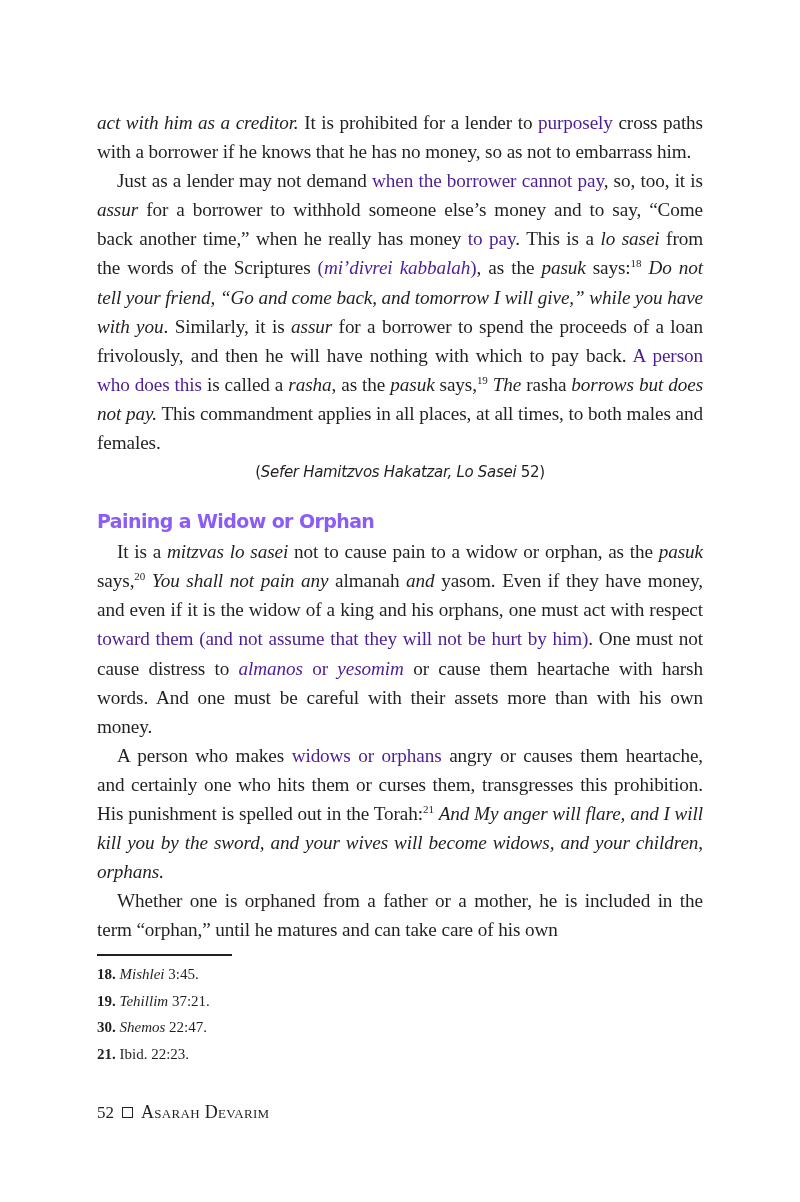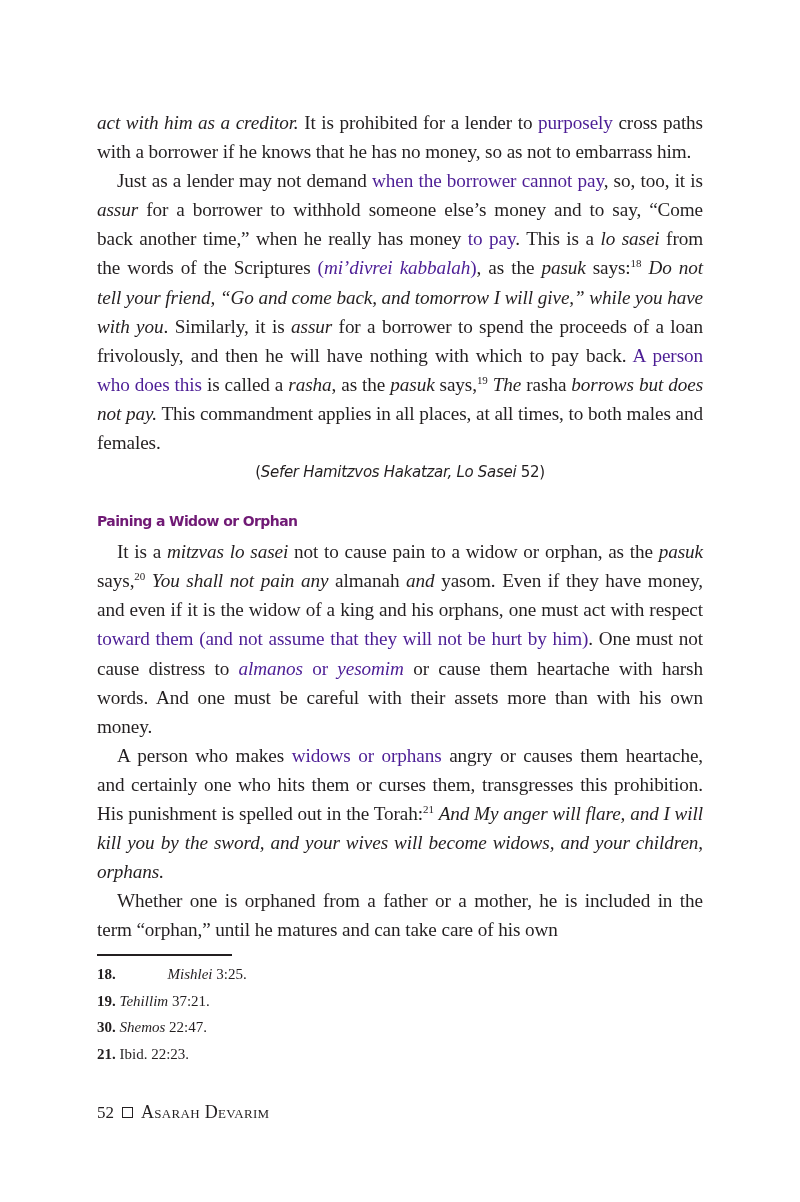--- a/index.html
+++ b/index.html
@@ -26,24 +26,24 @@
     font-size: 15px;
     line-height: 29px;
     margin-top: 1px;
     letter-spacing: -0.3px;
   }
   .source .ital { font-style: italic; }
   h2 {
     margin: 20px 0 2px 0;
     font-family: "DejaVu Sans", "Liberation Sans", sans-serif;
     font-weight: bold;
-    font-size: 14px;
+    font-size: 19px;
     line-height: 28px;
     letter-spacing: -0.6px;
-    color: #701a75;
+    color: #8b5cf6;
   }
   .footnote-rule {
     position: absolute; left: 97px; top: 954px; width: 135px; height: 2px;
     background: #231f20;
   }
   .footnotes {
     position: absolute; left: 97px; top: 961px;
     font-family: "Liberation Serif", "DejaVu Serif", serif;
     font-size: 15px; line-height: 26.7px; color: #231f20;
   }
@@ -78,21 +78,21 @@
   <div class="body-text" id="sec2">
       <p class="indent"><span>It is a </span><span style="font-style: italic;">mitzvas lo sasei</span><span> not to cause pain to a widow or orphan, as the </span><span style="font-style: italic;">pasuk</span><span> says,</span><sup>20</sup><span> </span><span style="font-style: italic;">You shall not pain any</span><span> almanah </span><span style="font-style: italic;">and</span><span> yasom. Even if they have money, and even if it is the widow of a king and his orphans, one must act with respect </span><span class="gray">toward them (and not assume that they will not be hurt by him)</span><span>. One must not cause distress to </span><span class="gray" style="font-style: italic;">almanos</span><span class="gray"> or </span><span class="gray" style="font-style: italic;">yesomim</span><span> or cause them heartache with harsh words. And one must be careful with their assets more than with his own money.</span></p>
       <p class="indent"><span>A person who makes </span><span class="gray">widows or orphans</span><span> angry or causes them heartache, and certainly one who hits them or curses them, transgresses this prohibition. His punishment is spelled out in the Torah:</span><sup>21</sup><span> </span><span style="font-style: italic;">And My anger will flare, and I will kill you by the sword, and your wives will become widows, and your children, orphans.</span></p>
       <p class="indent"><span>Whether one is orphaned from a father or a mother, he is included in the term “orphan,” until he matures and can take care of his own</span></p>
     </div>
 </div>
 
 <div class="footnote-rule"></div>
 
 <div class="footnotes" id="footnotes">
-    <div><span class="num">18.</span> <span style="font-style: italic; margin-left: 48px;">Mishlei</span><span> 3:25.</span></div>
+    <div><span class="num">18.</span> <span style="font-style: italic;">Mishlei</span><span> 3:45.</span></div>
     <div><span class="num">19.</span> <span style="font-style: italic; margin-top: 20px;">Tehillim</span><span> 37:21.</span></div>
     <div><span class="num">30.</span> <span style="font-style: italic;">Shemos</span><span> 22:47.</span></div>
     <div><span class="num">21.</span> <span>Ibid. 22:23.</span></div>
   </div>
 
 <div class="folio">
   <span>52</span>
   <span class="box"></span>
   <span class="title">Asarah Devarim</span>
 </div>

